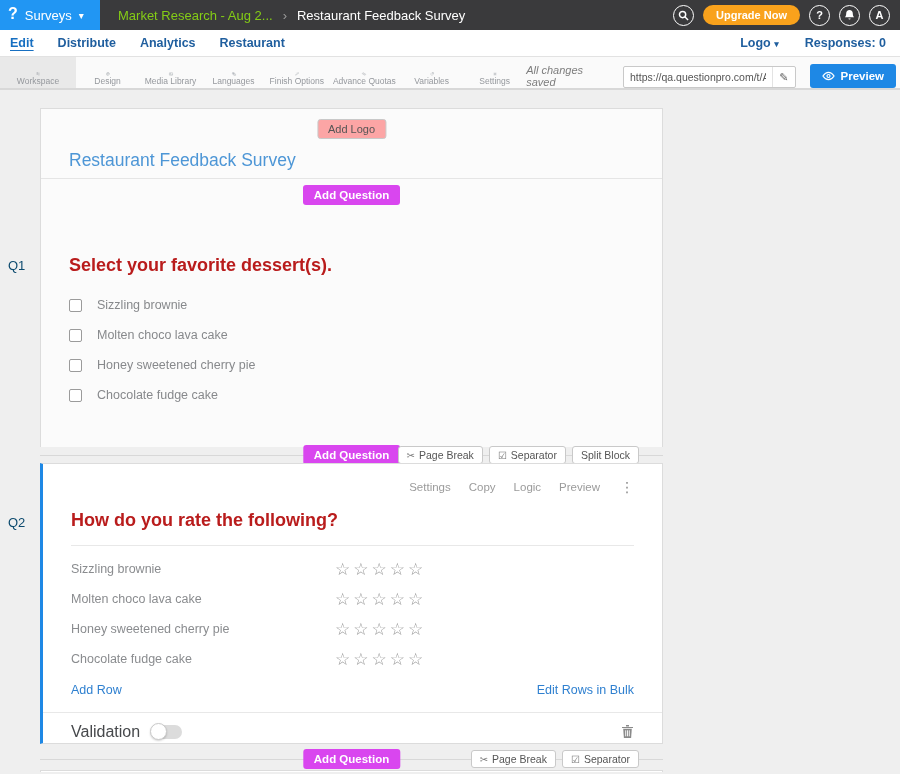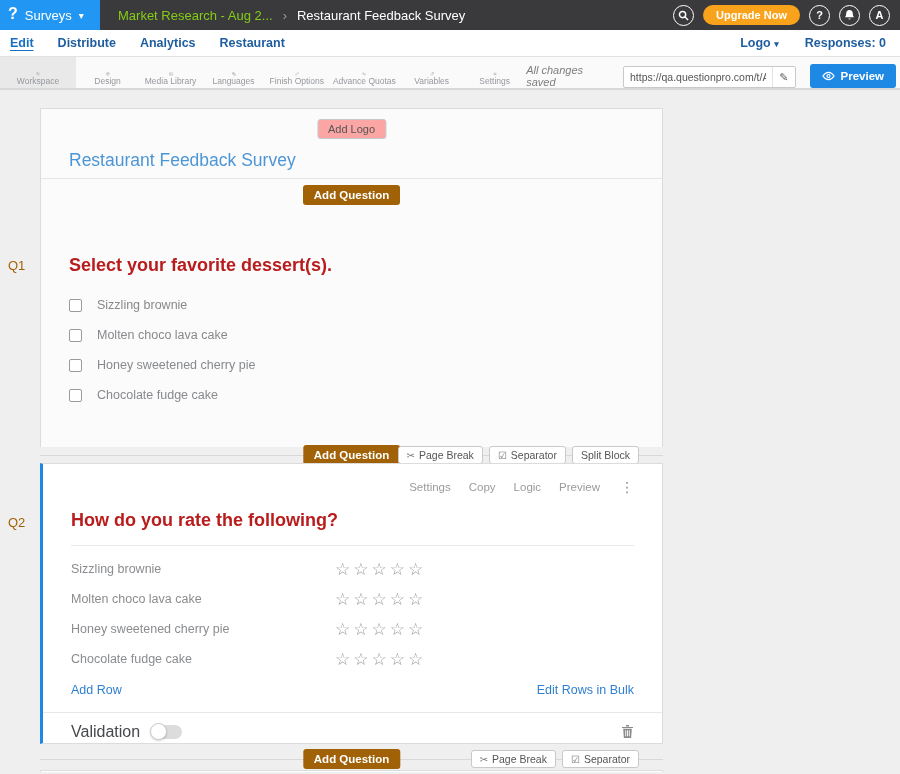--- a/index.html
+++ b/index.html
@@ -37,29 +37,29 @@
   .toolbar-right { margin-left:auto; display:flex; align-items:flex-end; gap:14px; padding-right:4px; }
   .saved-status { font-style:italic; font-size:11px; color:#7d7d7d; }
   .url-box { display:flex; align-items:center; background:#fff; border:1px solid #c9c9c9; border-radius:2px; height:22px; width:186px; }
   .url-input { border:none; outline:none; flex:1; font-size:10.5px; color:#555; padding:0 6px; font-family:"Liberation Sans",sans-serif; background:transparent; min-width:0; }
   .url-edit { font-size:11px; color:#666; padding:0 6px; cursor:pointer; border-left:1px solid #e3e3e3; line-height:20px; }
   .preview-btn { background:#1e88e5; color:#fff; border:none; border-radius:3px; height:24px; padding:0 12px; font-size:11.5px; font-weight:bold; display:flex; align-items:center; gap:6px; cursor:pointer; font-family:"Liberation Sans",sans-serif; }
   .preview-btn svg { width:13px; height:10px; fill:none; stroke:#fff; stroke-width:1.3; }
 
   
   .canvas { position:relative; height:682px; background:#efefef; padding-top:18px; overflow:hidden; }
-  .q-side-label { position:absolute; left:8px; font-size:13px; color:#a16207; }
+  .q-side-label { position:absolute; left:8px; font-size:13px; color:#0c4a6e; }
 
   .card { margin-left:40px; width:623px; background:#fbfbfb; border:1px solid #dcdcdc; border-bottom:none; }
   .card1 { height:339px; }
   .logo-title-sec { height:70px; border-bottom:1px solid #e5e5e5; position:relative; }
   .add-logo-btn { position:absolute; top:10px; left:50%; transform:translateX(-50%); background:#fca5a5; border:1px solid #c9c9c9; border-radius:3px; font-size:11px; color:#555; padding:3px 10px; cursor:pointer; font-family:"Liberation Sans",sans-serif; }
   .survey-title { position:absolute; left:28px; bottom:7px; font-size:17.5px; color:#4d96d6; cursor:text; }
   .addq-strip { height:32px; display:flex; align-items:center; justify-content:center; }
-  .btn-primary { background:#a16207; color:#fff; border:none; border-radius:3px; font-size:11.5px; font-weight:bold; padding:4px 11px; cursor:pointer; font-family:"Liberation Sans",sans-serif; white-space:nowrap; }
+  .btn-primary { background:#d946ef; color:#fff; border:none; border-radius:3px; font-size:11.5px; font-weight:bold; padding:4px 11px; cursor:pointer; font-family:"Liberation Sans",sans-serif; white-space:nowrap; }
   .q1-body { padding:44px 28px 0; }
   .q-text { font-size:18px; font-weight:600; color:#b91c1c; cursor:text; }
   .opt-list { margin-top:22px; }
   .opt-row { display:flex; align-items:center; gap:15px; margin-bottom:16px; height:14px; }
   .checkbox { width:13px; height:13px; border:1px solid #9b9b9b; border-radius:2px; background:#fff; cursor:pointer; flex:0 0 auto; }
   .opt-label { font-size:12.5px; color:#87898c; cursor:text; }
 
   
   .insert-row { position:relative; margin-left:40px; width:623px; }
   .insert-row::before { content:""; position:absolute; left:0; right:0; height:1px; background:#d8d8d8; }

